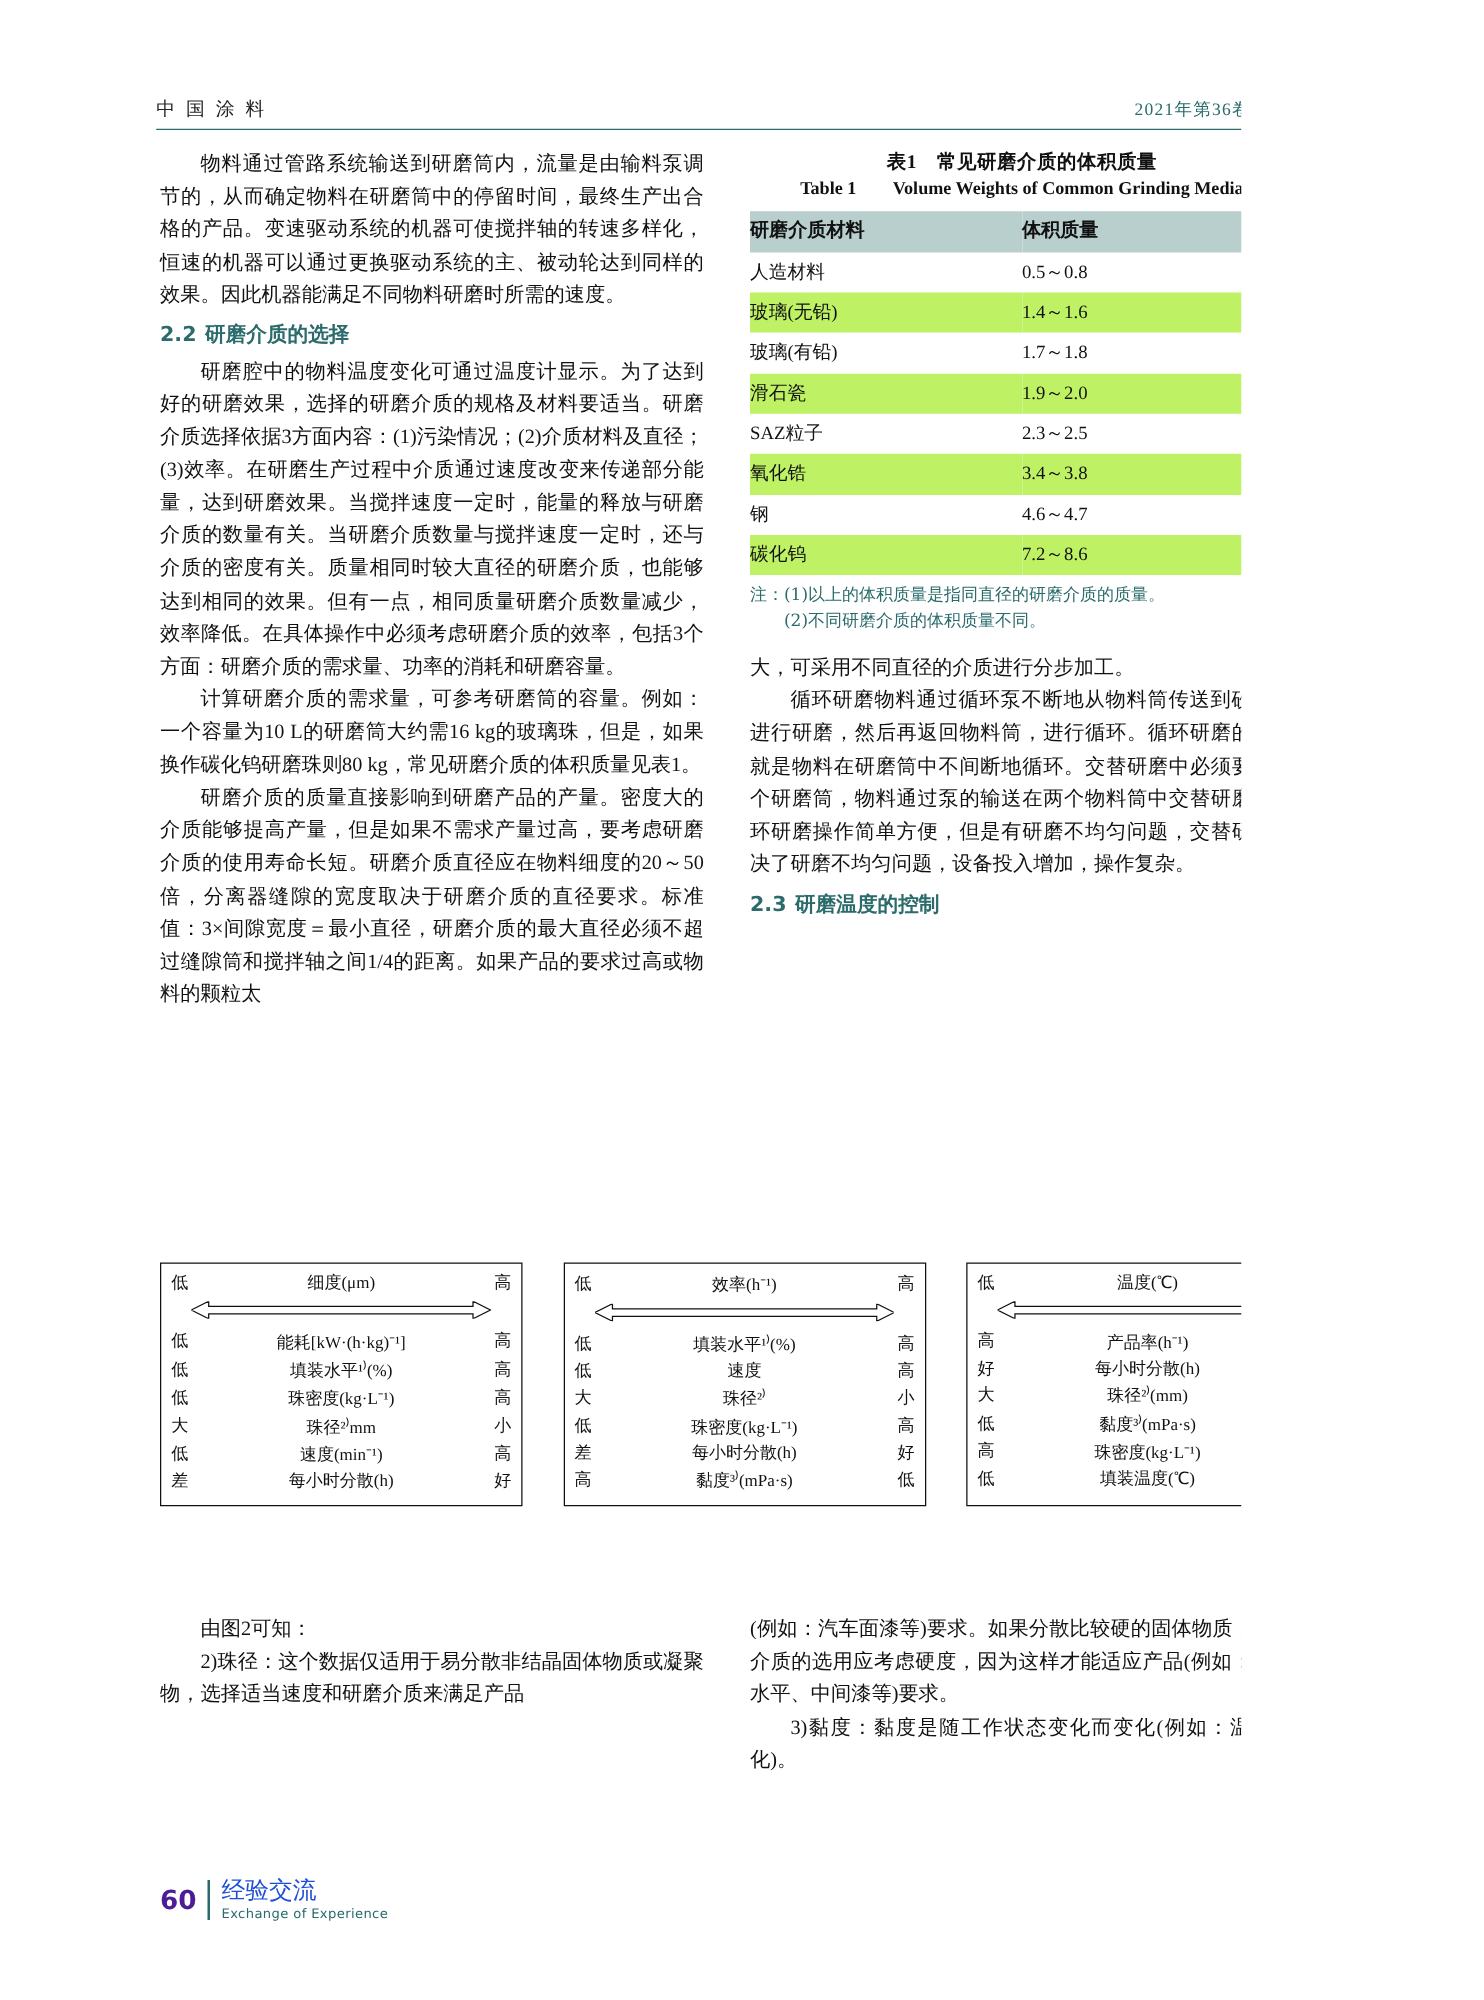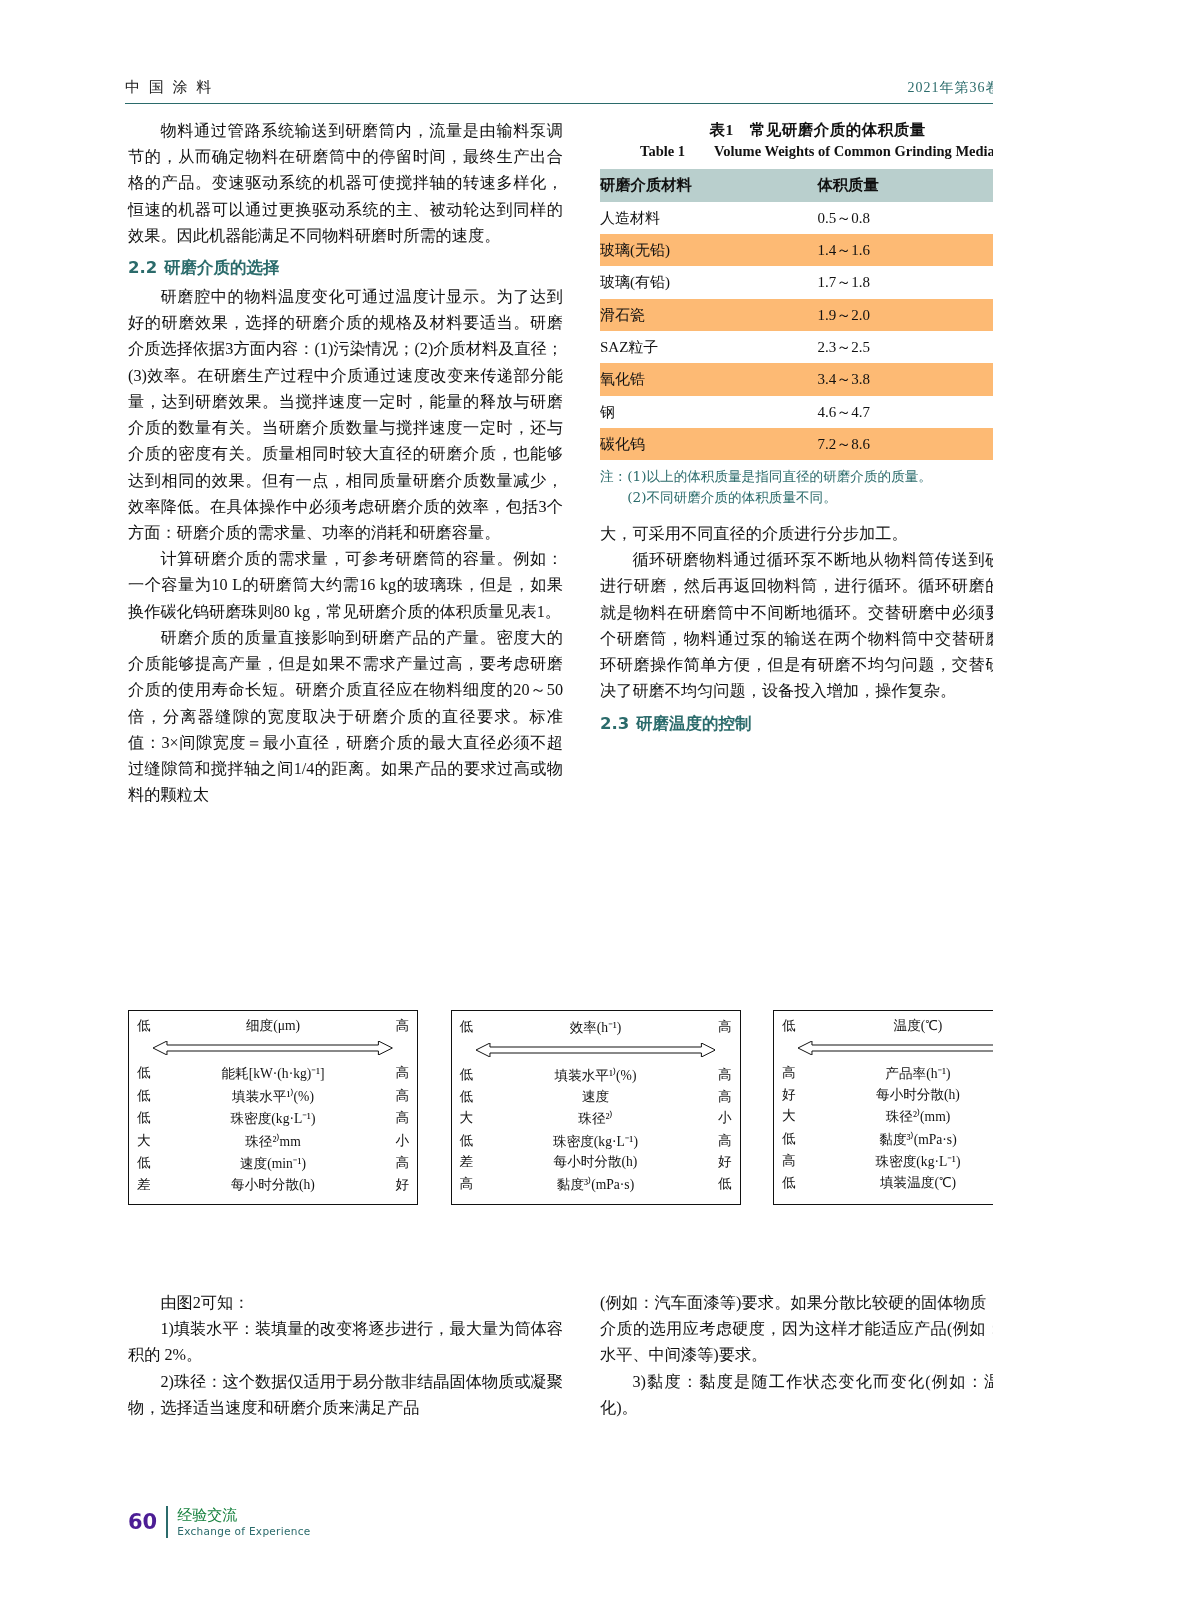--- a/index.html
+++ b/index.html
@@ -38,21 +38,21 @@
   .tbl-caption{text-align:center;font-size:15.5px;font-weight:bold;line-height:1.5;}
   .tbl-caption .cn{letter-spacing:0.5px;}
   .tbl-caption .en{font-size:14.5px;}
   table.media{
     border-collapse:collapse;width:100%;margin-top:6px;font-size:15px;
   }
   table.media th, table.media td{
     padding:4px 0;text-align:left;border:none;font-family:Liberation Serif, serif;
   }
   table.media tr.head{background:#b9cfcd;font-weight:bold;}
-  table.media tr.alt{background:#fdba74;}
+  table.media tr.alt{background:#bef264;}
   table.media tr.head th{font-size:15.3px;}
   table.media td.c1{width:50%;}
   table.media td.c2{width:50%;}
   .tbl-note{
     margin-top:6px;font-size:13.6px;color:#2b6b6b;line-height:1.5;
     font-family:"DejaVu Serif", serif;
   }
   .tbl-note .l2{text-indent:2em;}
 
   
@@ -72,21 +72,21 @@
 
   
   .bottom-left{position:absolute;left:128px;top:1290px;width:435px;font-size:16.2px;line-height:1.62;text-align:justify;}
   .bottom-right{position:absolute;left:600px;top:1290px;width:435px;font-size:16.2px;line-height:1.62;text-align:justify;}
 
   
   .footer{position:absolute;left:128px;bottom:62px;display:flex;align-items:center;}
   .fnum{font-size:21px;color:#4c1d95;font-weight:bold;font-family:"DejaVu Sans", sans-serif;margin-right:9px;}
   .fbar{width:2px;height:32px;background:#2b6b6b;margin-right:9px;}
   .ftext{line-height:1.25;}
-  .ftext .cn{font-size:15px;color:#15803d;font-family:"DejaVu Sans", sans-serif;display:block;}
+  .ftext .cn{font-size:19px;color:#1d4ed8;font-family:"DejaVu Sans", sans-serif;display:block;}
   .ftext .en{font-size:10.5px;color:#2b6b6b;font-family:"DejaVu Sans", sans-serif;display:block;letter-spacing:0.3px;}
 </style>
 </head>
 <body>
 
 <div class="page">
 
   <div class="header">
     <div class="header-left">中 国 涂 料</div>
     <div class="header-right">2021年第36卷    第 08 期</div>
@@ -295,21 +295,20 @@
             <span class="rt">高</span>
           </div>
       </div>
 
     </div>
 
   </div>
 
   <div class="bottom-left">
     <p>由图2可知：</p>
-    <p>1)填装水平：装填量的改变将逐步进行，最大量为筒体容积的 2%。</p>
     <p>2)珠径：这个数据仅适用于易分散非结晶固体物质或凝聚物，选择适当速度和研磨介质来满足产品</p>
   </div>
 
   <div class="bottom-right">
     <p class="noindent">(例如：汽车面漆等)要求。如果分散比较硬的固体物质，研磨介质的选用应考虑硬度，因为这样才能适应产品(例如：填装水平、中间漆等)要求。</p>
     <p>3)黏度：黏度是随工作状态变化而变化(例如：温度变化)。</p>
   </div>
 
   <div class="footer">
     <span class="fnum">60</span>

